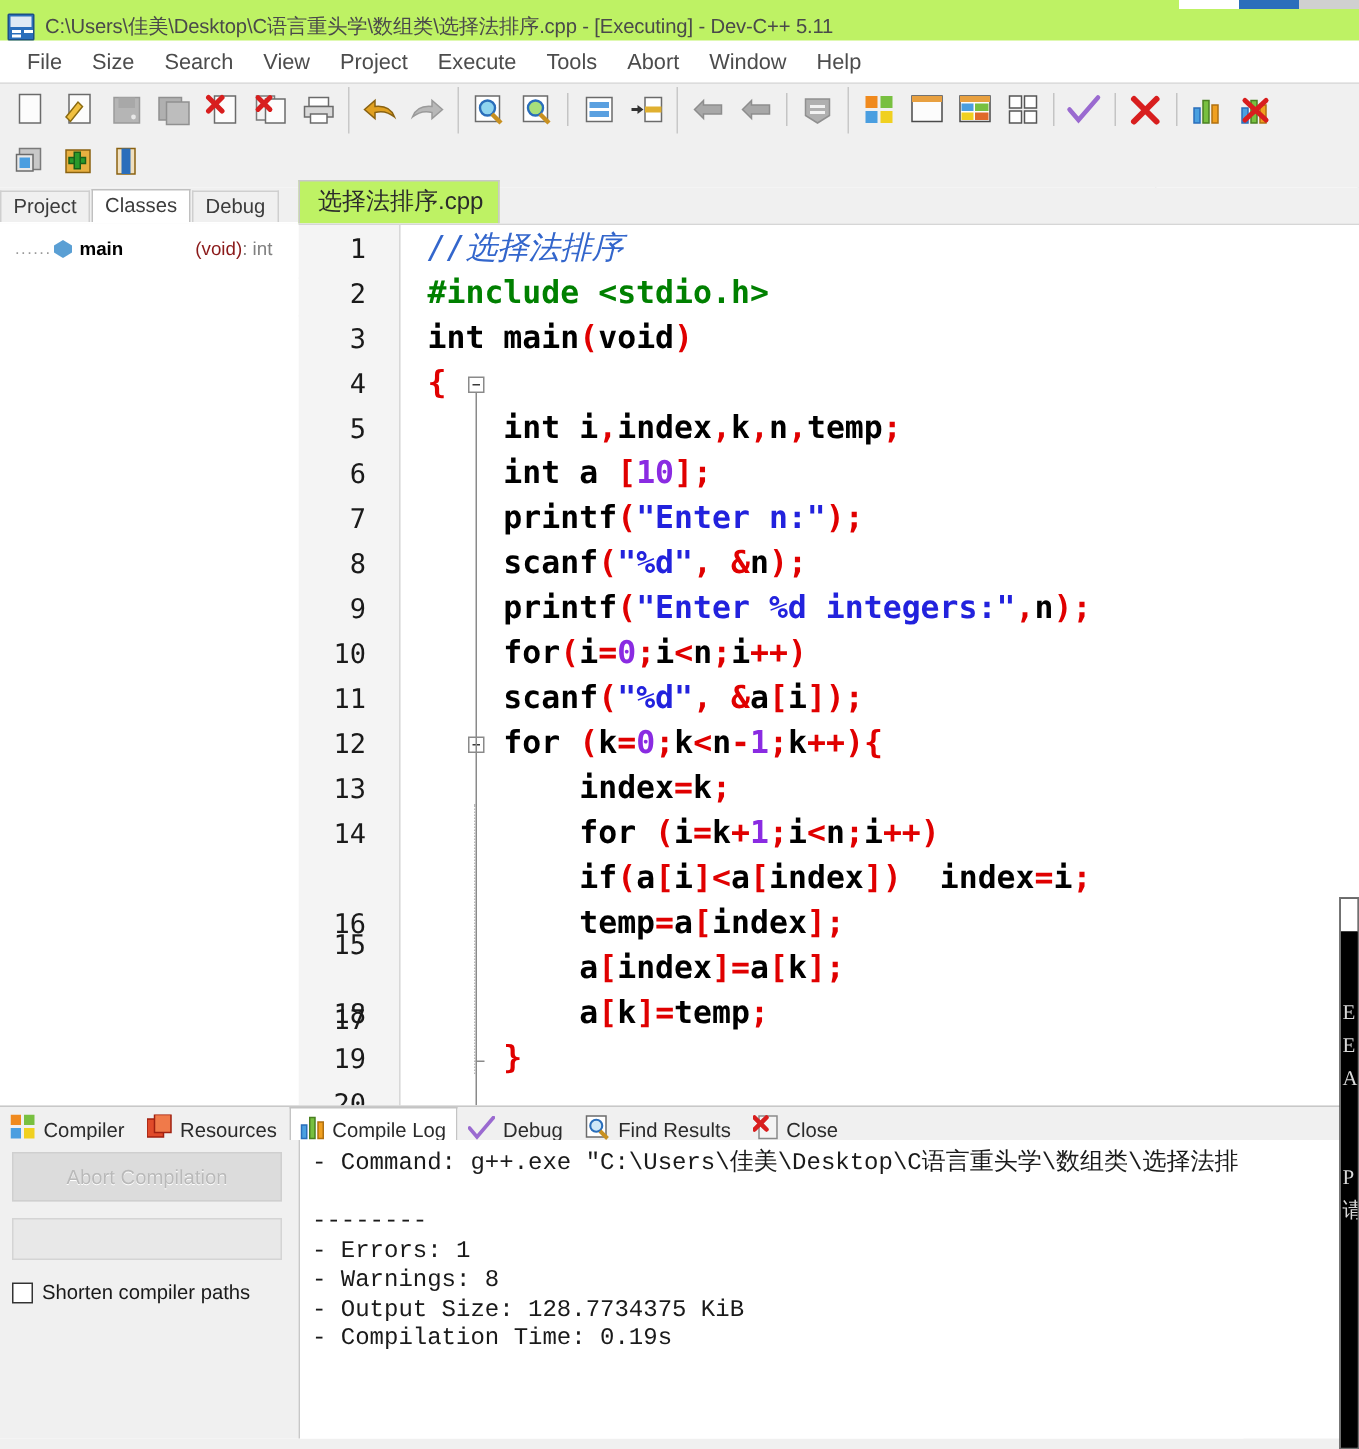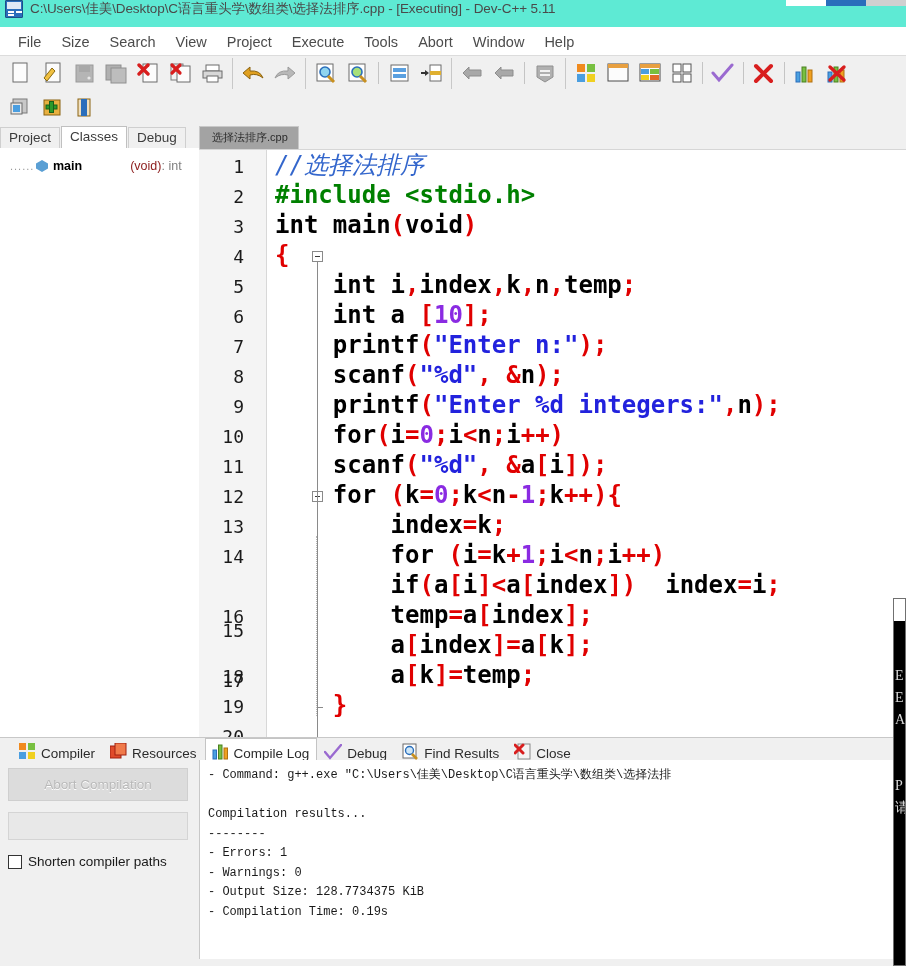--- a/index.html
+++ b/index.html
@@ -14,22 +14,22 @@
   #app {
     position: relative;
     width: 906px; height: 966px;
     background: #f0f0f0;
     overflow: hidden;
   }
 
   
   #titlebar {
     position: absolute; left: 0; top: 0; width: 906px; height: 28px;
-    background: #5eead4;
-    display: flex; align-items: flex-start;
+    background: #bef264;
+    display: flex; align-items: flex-end;
     border-bottom: 1px solid #ffffff;
   }
   #app-icon {
     width: 18px; height: 18px; margin-left: 5px; margin-right: 7px;
     background: #2a6ebb;
     border: 1px solid #1d4f87;
     position: relative; flex: none;
     border-radius: 1px;
   }
   #app-icon:before {
@@ -152,22 +152,22 @@
   
   #editor-wrap {
     position: absolute; left: 199px; top: 125px; width: 707px; height: 612px;
     background: #ffffff;
   }
   #editor-tabs {
     position: absolute; left: 0; top: 0; width: 707px; height: 24px;
     background: #f0f0f0; display: flex; align-items: flex-end;
   }
   .etab {
-    font-size: 11px; color: #2b2b2b; padding: 3px 10px 4px 12px;
-    background: #a3a3a3; border: 1px solid #c8c8c8; border-bottom: none;
+    font-size: 16px; color: #2b2b2b; padding: 3px 10px 4px 12px;
+    background: #bef264; border: 1px solid #c8c8c8; border-bottom: none;
     white-space: nowrap; cursor: default;
   }
   #editor-body {
     position: absolute; left: 0; top: 24px; width: 707px; height: 588px;
     background: #ffffff; overflow: hidden;
     border-top: 1px solid #d6d6d6;
   }
   #gutter {
     position: absolute; left: 0; top: 0; width: 68px; height: 588px;
     background: #f4f4f4; border-right: 1px solid #d8d8d8;
@@ -190,23 +190,23 @@
   }
   .fold-line {
     position: absolute; left: 63px; width: 1px; background: #8a8a8a;
   }
   .fold-end {
     position: absolute; left: 63px; width: 6px; height: 1px; background: #8a8a8a;
   }
   #code {
     position: absolute; left: 69px; top: 0; width: 638px; height: 588px;
     font-family: "DejaVu Sans Mono", monospace;
-    font-size: 24px; line-height: 30px;
+    font-size: 21px; line-height: 30px;
     white-space: pre; color: #000000;
-    padding-left: 7px;
+    padding-left: 17px;
   }
   .cl { height: 30px; white-space: pre; }
   .c-comment { color: #3366cc; font-style: italic; }
   .c-pre     { color: #008000; font-weight: bold; }
   .c-kw      { color: #000000; font-weight: bold; }
   .c-punc    { color: #e00000; font-weight: bold; }
   .c-str     { color: #2222dd; font-weight: bold; }
   .c-num     { color: #8a2be2; font-weight: bold; }
   .indent-guide {
     position: absolute; width: 1px;
@@ -215,21 +215,21 @@
   }
 
   
   #bottom {
     position: absolute; left: 0; top: 737px; width: 906px; height: 229px;
     background: #f0f0f0; border-top: 1px solid #c8c8c8;
   }
   #bot-tabs {
     position: absolute; left: 0; top: 0; width: 906px; height: 30px;
     display: flex; align-items: flex-end; background: #f0f0f0;
-    padding-left: 12px;
+    padding-left: 0;
   }
   .btab {
     display: flex; align-items: center; gap: 5px;
     font-size: 13.5px; color: #2b2b2b;
     padding: 4px 7px 5px 6px;
     background: #f0f0f0; border: 1px solid transparent; border-bottom: none;
     white-space: nowrap; cursor: default;
   }
   .btab.active {
     background: #ffffff; border-color: #c4c4c4;
@@ -258,21 +258,21 @@
   .cbox {
     width: 14px; height: 14px; border: 1px solid #333; background: #fff;
     flex: none;
   }
   #shorten-label { font-size: 13.5px; color: #1a1a1a; white-space: nowrap; }
   #log {
     position: absolute; left: 199px; top: 0; width: 707px; height: 199px;
     background: #ffffff; border-left: 1px solid #c8c8c8;
     overflow: hidden;
     font-family: "Liberation Mono", monospace;
-    font-size: 12px; color: #1a1a1a; line-height: 19.5px;
+    font-size: 16px; color: #1a1a1a; line-height: 19.5px;
     padding: 6px 0 0 8px;
   }
   .logline { white-space: pre; height: 19.5px; }
 
   
   #console {
     position: absolute; left: 893px; top: 598px; width: 13px; height: 368px;
     background: #000000; border: 1px solid #707070;
     overflow: hidden;
   }
@@ -676,24 +676,23 @@
         <div id="abort-btn">Abort Compilation</div>
         <div id="progress-field"></div>
         <div id="shorten-row">
           <span class="cbox"></span>
           <span id="shorten-label">Shorten compiler paths</span>
         </div>
       </div>
       <div id="log">
           <div class="logline">- Command: g++.exe "C:\Users\佳美\Desktop\C语言重头学\数组类\选择法排</div>
           <div class="logline">&nbsp;</div>
-          <div class="logline">Compilation results...</div>
           <div class="logline">--------</div>
           <div class="logline">- Errors: 1</div>
-          <div class="logline">- Warnings: 0</div>
+          <div class="logline">- Warnings: 8</div>
           <div class="logline">- Output Size: 128.7734375 KiB</div>
           <div class="logline">- Compilation Time: 0.19s</div>
         </div>
     </div>
   </div>
 
   <div id="console">
     <div id="console-title"></div>
     <div id="console-body">
         <div class="conline">&nbsp;</div>

